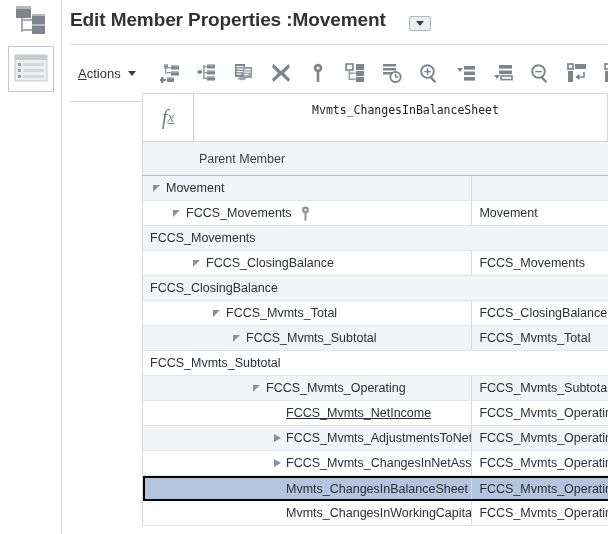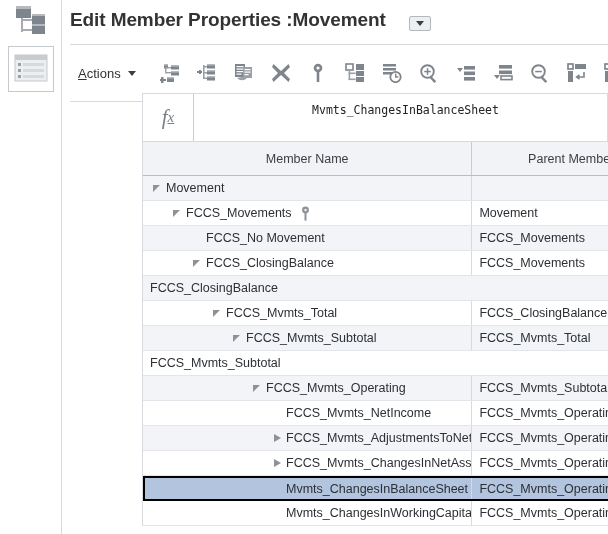--- a/index.html
+++ b/index.html
@@ -483,21 +483,20 @@
 
   </div>
 
   <div id="formula-bar">
     <div id="fx-cell">f<span class="sub">x</span></div>
     <div id="formula-value">Mvmts_ChangesInBalanceSheet</div>
   </div>
 
   <div id="grid">
     <div id="grid-head">
-      <div class="hcell c1">Member Name</div>
       <div class="hcell c2">Parent Member</div>
     </div>
     <div id="grid-body">
         <div class="grow odd">
           <div class="cell1">
             <div class="node" style="padding-left: 10px;">
               <span class="tw exp"></span>
               <span>Movement</span>
             </div>
           </div>
@@ -513,26 +512,20 @@
                   <circle cx="5.5" cy="4" r="3.4" fill="#8d9198"></circle>
                   <circle cx="5.5" cy="4" r="1.2" fill="#f2f4f7"></circle>
                   <rect x="4.5" y="6.4" width="2" height="8.2" fill="#8d9198"></rect>
                 </svg>
               </span>
             </div>
           </div>
           <div class="cell2">Movement</div>
         </div>
         <div class="grow odd">
-          <div class="cell1">
-            <div class="node" style="padding-left: 50px;">
-              <span class="tw none"></span>
-              <span>FCCS_No Movement</span>
-            </div>
-          </div>
           <div class="cell2">FCCS_Movements</div>
         </div>
         <div class="grow even">
           <div class="cell1">
             <div class="node" style="padding-left: 50px;">
               <span class="tw exp"></span>
               <span>FCCS_ClosingBalance</span>
             </div>
           </div>
           <div class="cell2">FCCS_Movements</div>
@@ -565,21 +558,21 @@
           <div class="cell1">
             <div class="node" style="padding-left: 110px;">
               <span class="tw exp"></span>
               <span>FCCS_Mvmts_Operating</span>
             </div>
           </div>
           <div class="cell2">FCCS_Mvmts_Subtotal</div>
         </div>
         <div class="grow even">
           <div class="cell1">
-            <div class="node" style="padding-left: 130px;">
+            <div class="node" style="padding-left: 130px; text-decoration: underline;">
               <span class="tw none"></span>
               <span>FCCS_Mvmts_NetIncome</span>
             </div>
           </div>
           <div class="cell2">FCCS_Mvmts_Operating</div>
         </div>
         <div class="grow odd">
           <div class="cell1">
             <div class="node" style="padding-left: 130px;">
               <span class="tw col"></span>

